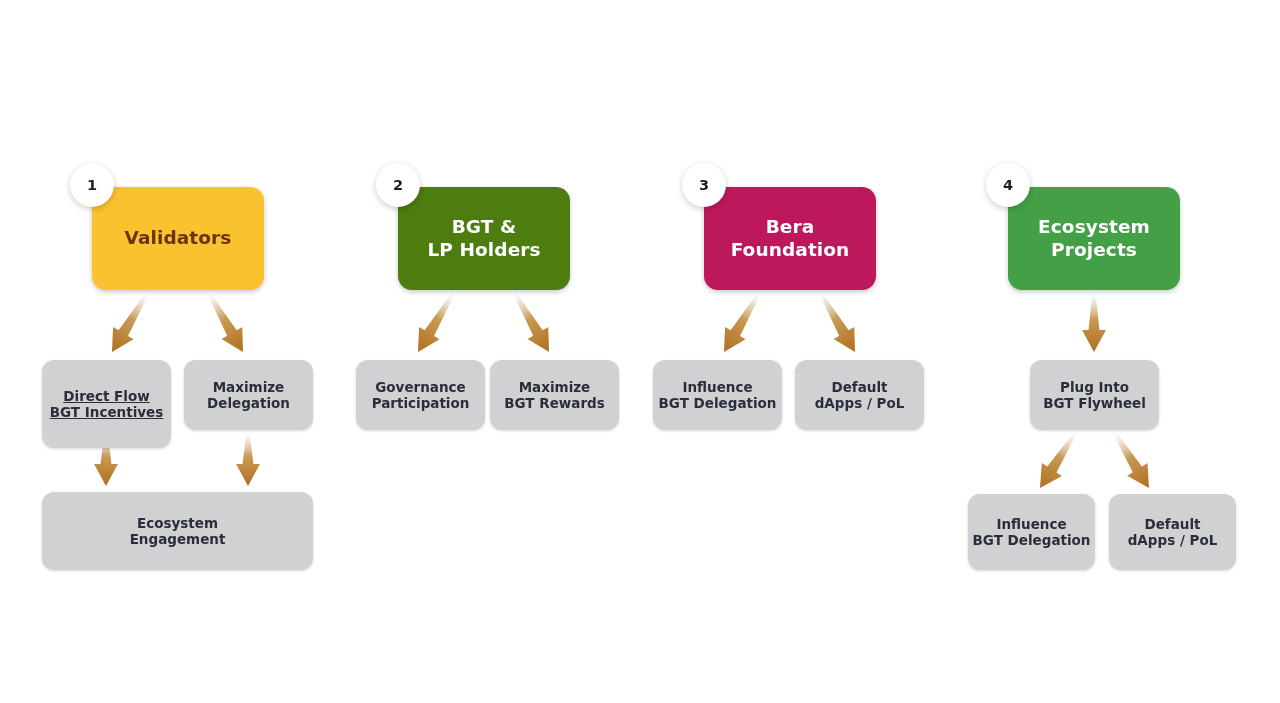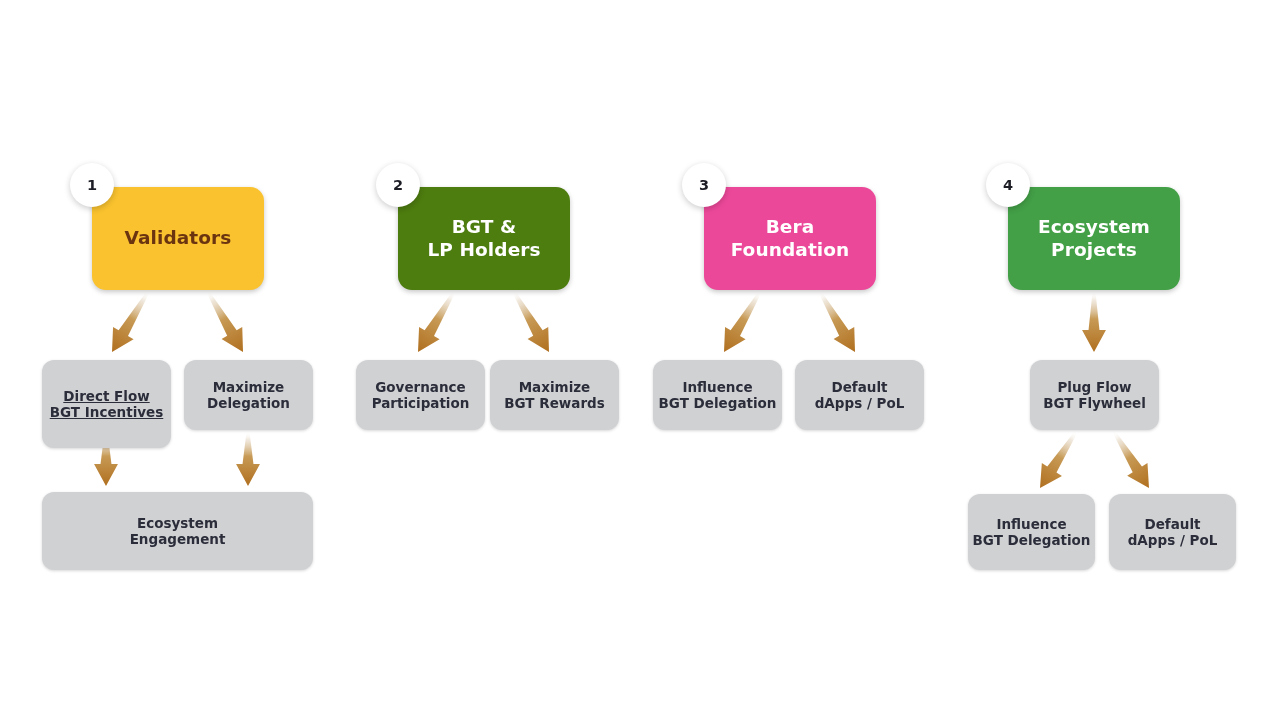--- a/index.html
+++ b/index.html
@@ -164,30 +164,30 @@
 Delegation</div>
       <div class="node grey" style="left: 42px; top: 492px; width: 271px; height: 78px;">Ecosystem
 Engagement</div>
       <div class="node head" style="left: 398px; top: 187px; width: 172px; height: 103px; background: #4d7c0f; color: rgb(255, 255, 255);">BGT &amp;
 LP Holders</div>
       <div class="badge" style="left: 376px; top: 163px;">2</div>
       <div class="node grey" style="left: 348px; top: 360px; width: 129px; height: 70px; margin-left: 8px;">Governance
 Participation</div>
       <div class="node grey" style="left: 490px; top: 360px; width: 129px; height: 70px;">Maximize
 BGT Rewards</div>
-      <div class="node head" style="left: 704px; top: 187px; width: 172px; height: 103px; background: #ec4899; color: rgb(255, 255, 255);">Bera
+      <div class="node head" style="left: 704px; top: 187px; width: 172px; height: 103px; background: #be185d; color: rgb(255, 255, 255);">Bera
 Foundation</div>
       <div class="badge" style="left: 682px; top: 163px;">3</div>
       <div class="node grey" style="left: 653px; top: 360px; width: 129px; height: 70px;">Influence
 BGT Delegation</div>
       <div class="node grey" style="left: 795px; top: 360px; width: 129px; height: 70px;">Default
 dApps / PoL</div>
       <div class="node head" style="left: 1008px; top: 187px; width: 172px; height: 103px; background: rgb(67, 160, 71); color: rgb(255, 255, 255);">Ecosystem
 Projects</div>
       <div class="badge" style="left: 986px; top: 163px;">4</div>
-      <div class="node grey" style="left: 1030px; top: 360px; width: 129px; height: 70px;">Plug Flow
+      <div class="node grey" style="left: 1030px; top: 360px; width: 129px; height: 70px;">Plug Into
 BGT Flywheel</div>
       <div class="node grey" style="left: 968px; top: 494px; width: 127px; height: 76px;">Influence
 BGT Delegation</div>
       <div class="node grey" style="left: 1109px; top: 494px; width: 127px; height: 76px;">Default
 dApps / PoL</div>
     </div>
 </div>
 
 </body></html>

